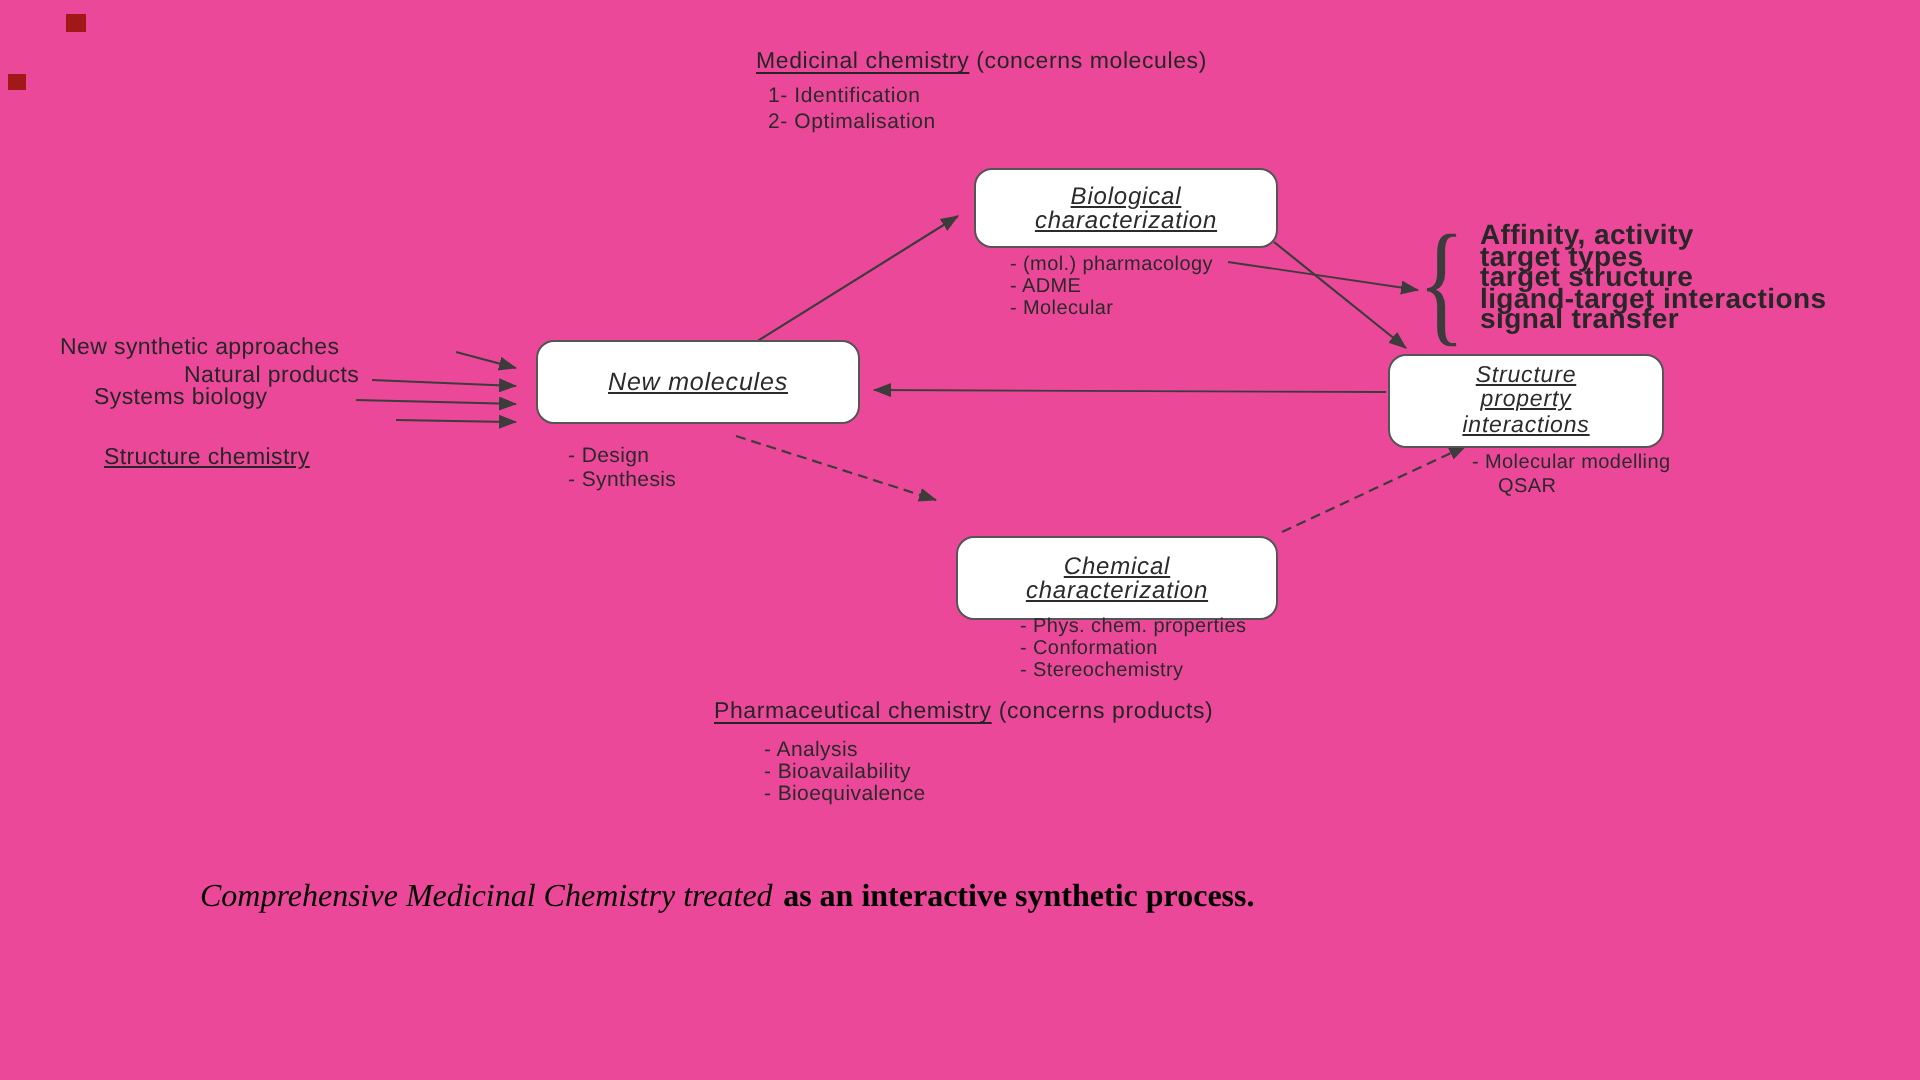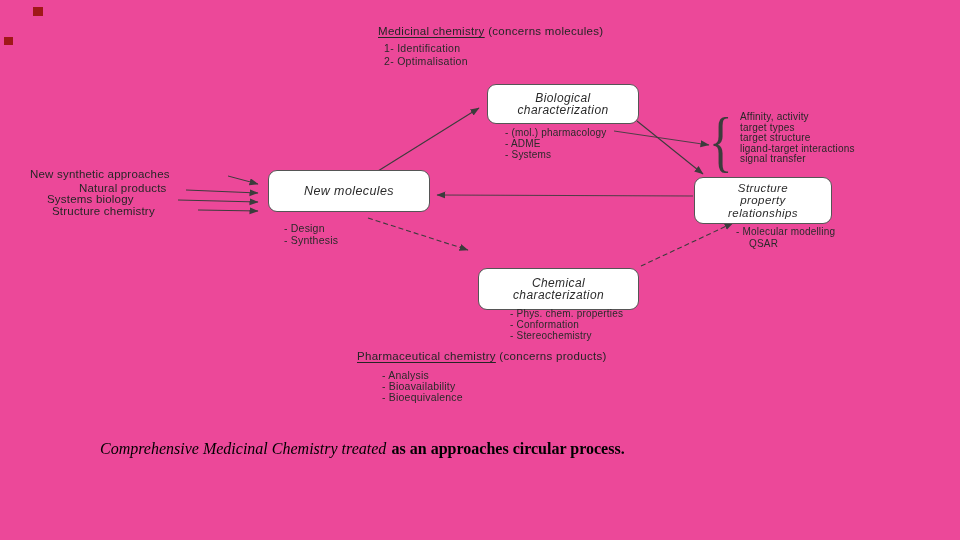--- a/index.html
+++ b/index.html
@@ -14,34 +14,34 @@
 
   .heading{font-size:11.5px;letter-spacing:.3px;color:#252525;white-space:nowrap;}
   .heading .t{text-decoration:underline;text-underline-offset:2px;}
   .hitems{font-size:10.5px;line-height:13px;letter-spacing:.3px;color:#2a2a2a;white-space:nowrap;}
 
   .input-label{font-size:11.5px;letter-spacing:.2px;color:#262626;white-space:nowrap;}
 
   .dbox{position:absolute;border:1.4px solid #555;border-radius:9px;background:#fff;
         display:flex;align-items:center;justify-content:center;text-align:center;
         font-style:italic;color:#2b2b2b;letter-spacing:.4px;}
-  .dbox .lbl{white-space:pre-line;line-height:12.5px;}
+  .dbox .lbl{white-space:pre-line;line-height:12.5px;text-decoration:underline;}
   .box-nm{left:268px;top:170px;width:160px;height:40px;font-size:12.5px;}
   .box-bio{left:487px;top:84px;width:150px;height:38px;font-size:12px;}
   .box-st{left:694px;top:177px;width:136px;height:45px;font-size:11.5px;}
   .box-ch{left:478px;top:268px;width:159px;height:40px;font-size:12px;}
 
   .bullets{font-size:10px;line-height:11px;letter-spacing:.2px;color:#2a2a2a;white-space:nowrap;}
   .bullets div{margin:0;}
   .nm-bullets{line-height:12px;font-size:10.5px;}
 
   .brace{position:absolute;left:709px;top:113px;font-family:"Liberation Serif",serif;
          font-size:68px;line-height:57px;color:#3c3c3c;transform:scaleX(.72);
          transform-origin:left center;font-weight:400;}
-  .tlist{font-size:10px;line-height:10.6px;letter-spacing:.2px;color:#272727;white-space:nowrap;}
+  .tlist{font-size:14px;line-height:10.6px;letter-spacing:.2px;color:#272727;white-space:nowrap;font-weight:bold;}
 
   .caption{font-family:"Liberation Serif",serif;font-size:16px;color:#000;white-space:nowrap;}
   .caption .ci{font-style:italic;}
   .caption .cb{font-weight:bold;margin-left:.33em;}
 </style>
 </head>
 <body>
 
 <div class="slide">
 
@@ -69,50 +69,50 @@
 
   <div class="abs heading" style="left:378px;top:25px;">
     <span class="t">Medicinal chemistry</span><span> (concerns molecules)</span>
   </div>
   <div class="abs hitems" style="left:384px;top:42px;">
     <div>1- Identification</div>
     <div>2- Optimalisation</div>
   </div>
 
   <div class="abs input-label" style="left:30px;top:168px;">New synthetic approaches</div>
-  <div class="abs input-label" style="left:40px;top:182px;padding-left:39px;">Natural products</div>
+  <div class="abs input-label" style="left:53px;top:182px;padding-left:39px;">Natural products</div>
   <div class="abs input-label" style="left:47px;top:193px;">Systems biology</div>
-  <div class="abs input-label" style="left:52px;top:205px;">Structure chemistry</div>
+  <div class="abs input-label" style="left:52px;top:223px;text-decoration:underline;">Structure chemistry</div>
 
   <div class="dbox box-nm">
     <span class="lbl">New molecules</span>
   </div>
   <div class="dbox box-bio">
     <span class="lbl">Biological
 characterization</span>
   </div>
   <div class="dbox box-st">
     <span class="lbl">Structure
 property
-relationships</span>
+interactions</span>
   </div>
   <div class="dbox box-ch">
     <span class="lbl">Chemical
 characterization</span>
   </div>
 
   <div class="abs bullets nm-bullets" style="left:284px;top:222px;">
     <div>- Design</div>
     <div>- Synthesis</div>
   </div>
 
   <div class="abs bullets" style="left:505px;top:127px;">
     <div>- (mol.) pharmacology</div>
     <div>- ADME</div>
-    <div>- Systems</div>
+    <div>- Molecular</div>
   </div>
 
   <div class="abs bullets" style="left:736px;top:226px;">- Molecular modelling</div>
   <div class="abs bullets" style="left:749px;top:238px;">QSAR</div>
 
   <div class="abs bullets" style="left:510px;top:308px;">
     <div>- Phys. chem. properties</div>
     <div>- Conformation</div>
     <div>- Stereochemistry</div>
   </div>
@@ -129,16 +129,16 @@
   <div class="abs bullets" style="left:382px;top:370px;font-size:10.5px;line-height:11px;">
     <div>- Analysis</div>
     <div>- Bioavailability</div>
     <div>- Bioequivalence</div>
   </div>
   <div class="abs heading" style="left:357px;top:350px;">
     <span class="t">Pharmaceutical chemistry</span><span> (concerns products)</span>
   </div>
 
   <div class="abs caption" style="left:100px;top:440px;">
-    <span class="ci">Comprehensive Medicinal Chemistry treated</span><span class="cb">as an approaches circular process.</span>
+    <span class="ci">Comprehensive Medicinal Chemistry treated</span><span class="cb">as an interactive synthetic process.</span>
   </div>
 
 </div>
 
 </body></html>

